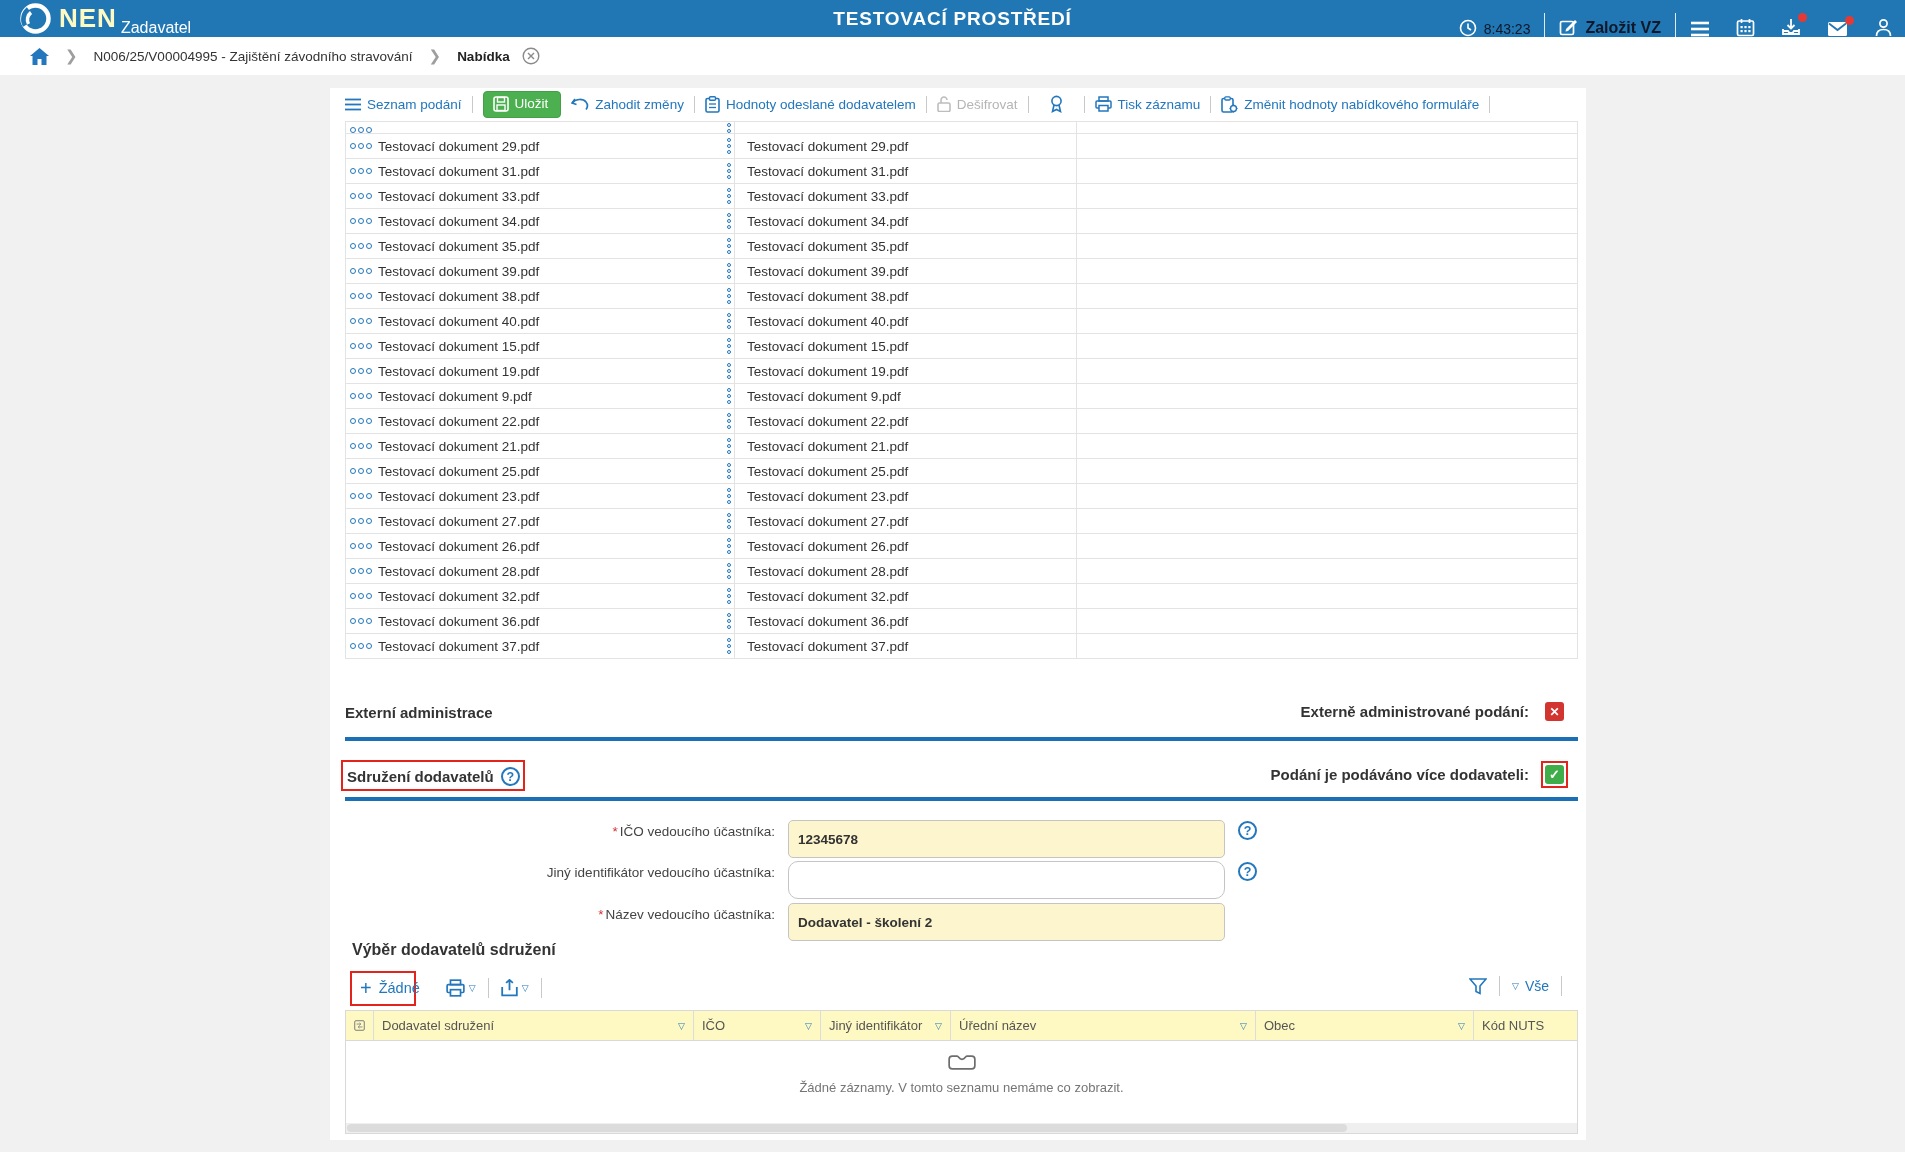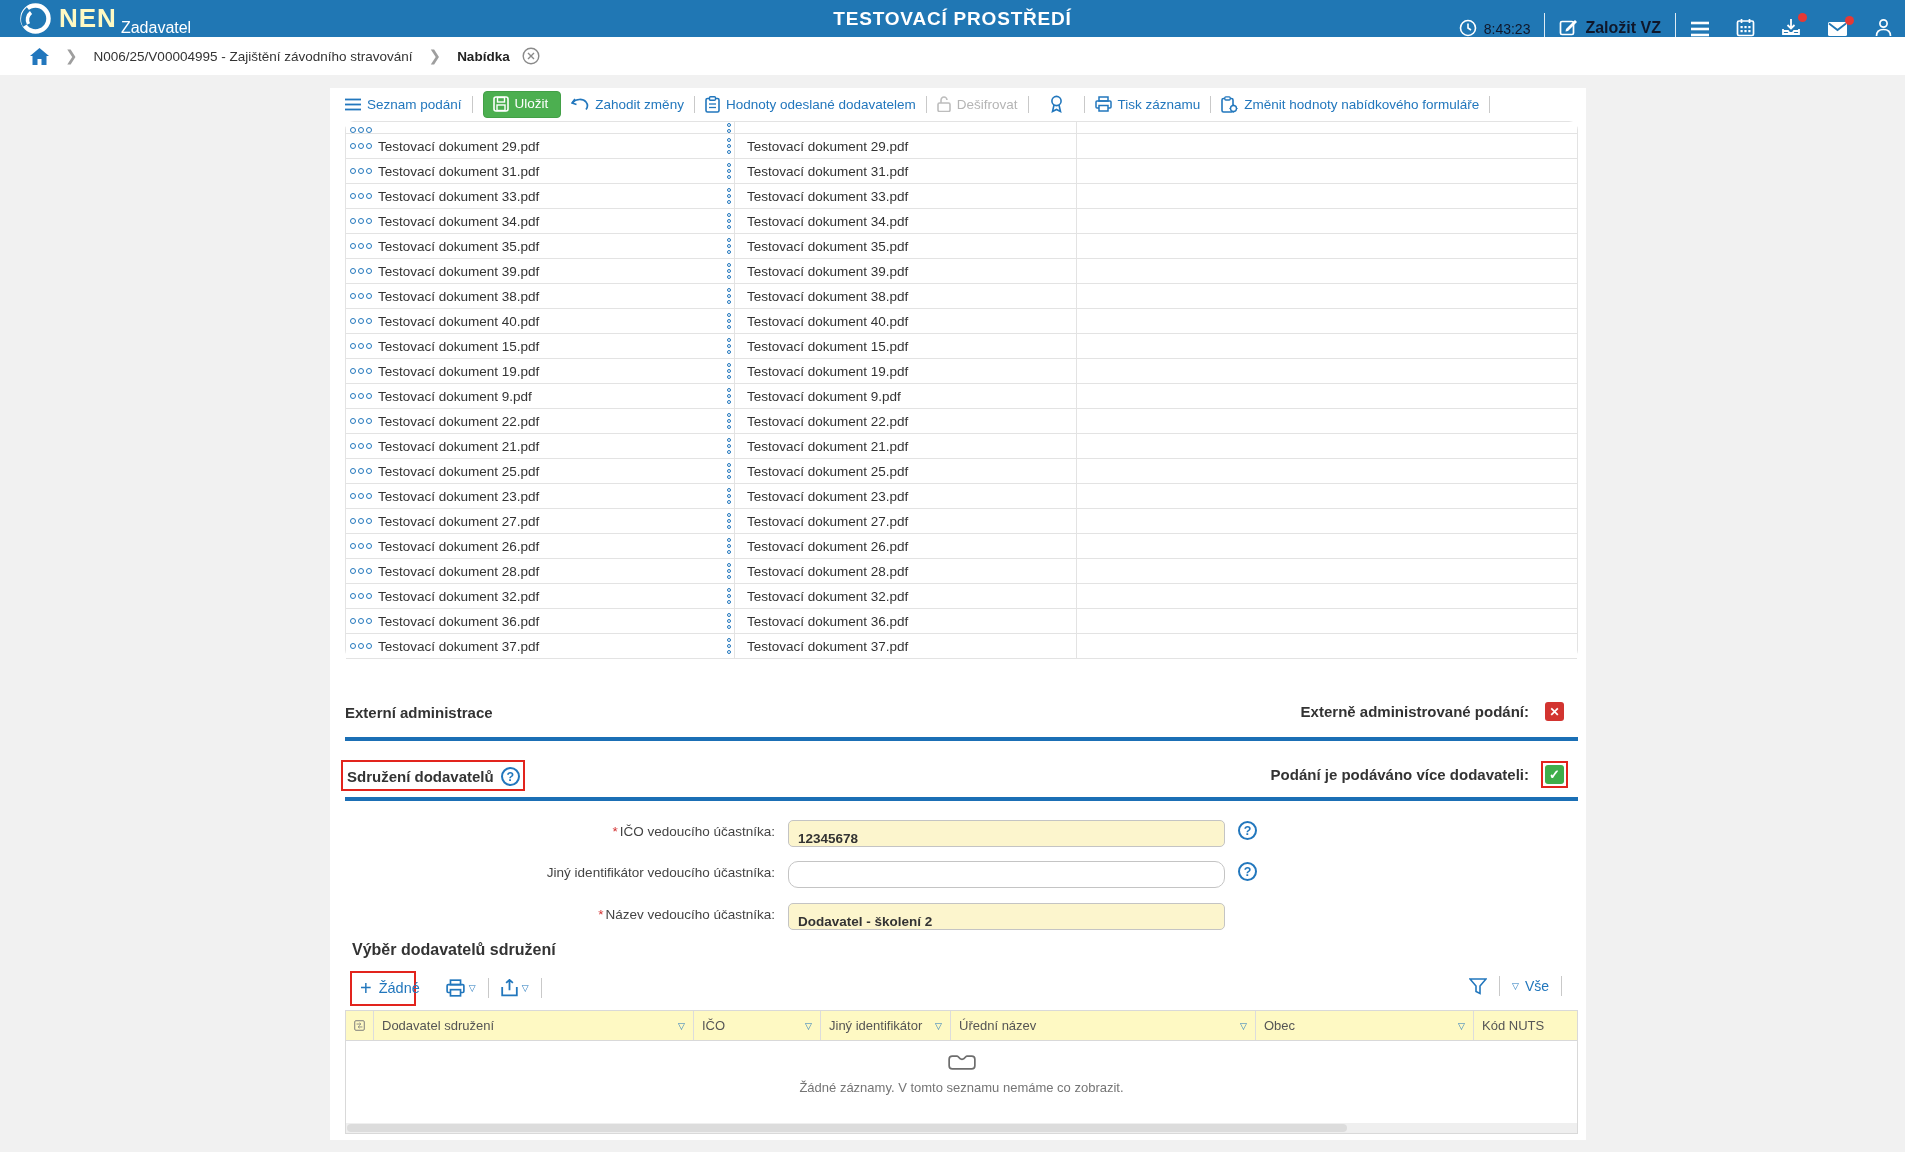--- a/index.html
+++ b/index.html
@@ -42,21 +42,21 @@
   .toolbar { position:absolute; left:15px; top:2px; height:28px; display:flex; align-items:center;
              font-size:13.5px; color:#2277bd; white-space:nowrap; }
   .tb-item { display:flex; align-items:center; gap:6px; cursor:pointer; }
   .tb-sep { width:1px; height:17px; background:#c9c9c9; margin:0 10px; }
   .tb-green { background:#4caf50; border:1px solid #43a047; color:#fff; border-radius:4px;
               padding:4px 12px 5px 9px; display:flex; align-items:center; gap:6px; font-size:13.5px; cursor:pointer; }
   .tb-disabled { color:#b5b5b5; cursor:default; }
 
   
   .doctable { position:absolute; left:15px; top:33px; width:1233px;
-              border-left:1px solid #e3e3e3; border-right:1px solid #e3e3e3; border-top:1px solid #e3e3e3;border-radius:9px; }
+              border-left:1px solid #e3e3e3; border-right:1px solid #e3e3e3; border-top:1px solid #e3e3e3; }
   .trow { display:flex; align-items:center; height:25px; border-bottom:1px solid #e3e3e3; background:#fff; }
   .trow.partial { height:12px; overflow:hidden; align-items:flex-end; }
   .c-act  { width:30px; display:flex; justify-content:center; }
   .c-n1   { width:348px; font-size:13.5px; padding-left:2px; display:flex; align-items:center; height:100%; }
   .c-dots { width:10px; display:flex; justify-content:center; }
   .c-n2   { width:342px; font-size:13.5px; padding-left:12px; border-left:1px solid #e3e3e3;
             display:flex; align-items:center; height:100%; }
   .c-rest { flex:1; border-left:1px solid #e3e3e3; height:100%; }
   .ooo { display:flex; gap:2px; cursor:pointer; }
   .ooo i { width:6px; height:6px; border:1.6px solid #2277bd; border-radius:50%; display:block; }
@@ -73,22 +73,22 @@
   .chk-green { background:#3fae4a; font-size:13px; }
   .anno { position:absolute; border:2px solid #e2241d; pointer-events:none; }
 
   
   .help { width:19px; height:19px; border:2px solid #2277bd; border-radius:50%; color:#2277bd;
           font-weight:bold; font-size:12.5px; display:flex; align-items:center; justify-content:center; cursor:pointer; }
 
   
   .frm-label { position:absolute; width:430px; text-align:right; font-size:13.5px; color:#444; }
   .frm-label .req { color:#d32f2f; margin-right:2px; }
-  .frm-input { position:absolute; left:458px; width:437px; height:27px; border:1px solid #c4c4c4;
-               border-radius:10px; font-size:13.5px; padding:0 9px; display:flex; align-items:flex-end;
+  .frm-input { position:absolute; left:458px; width:437px; height:38px; border:1px solid #c4c4c4;
+               border-radius:10px; font-size:13.5px; padding:0 9px; display:flex; align-items:center;
                background:#fff; }
   .frm-input.yellow { background:#fcf5cd; border-radius:5px; font-weight:bold; }
   .frm-help { position:absolute; left:908px; }
 
   
   .grid-title { position:absolute; left:22px; font-size:16px; font-weight:bold; color:#333; }
   .grid-toolbar { position:absolute; left:30px; display:flex; align-items:center; color:#2277bd; font-size:14.5px; }
   .gt-sep { width:1px; height:20px; background:#c9c9c9; margin:0 12px; }
   .caret { color:#2277bd; font-size:9px; margin-left:4px; cursor:pointer; }
   .novy { display:flex; align-items:center; gap:7px; cursor:pointer; }

